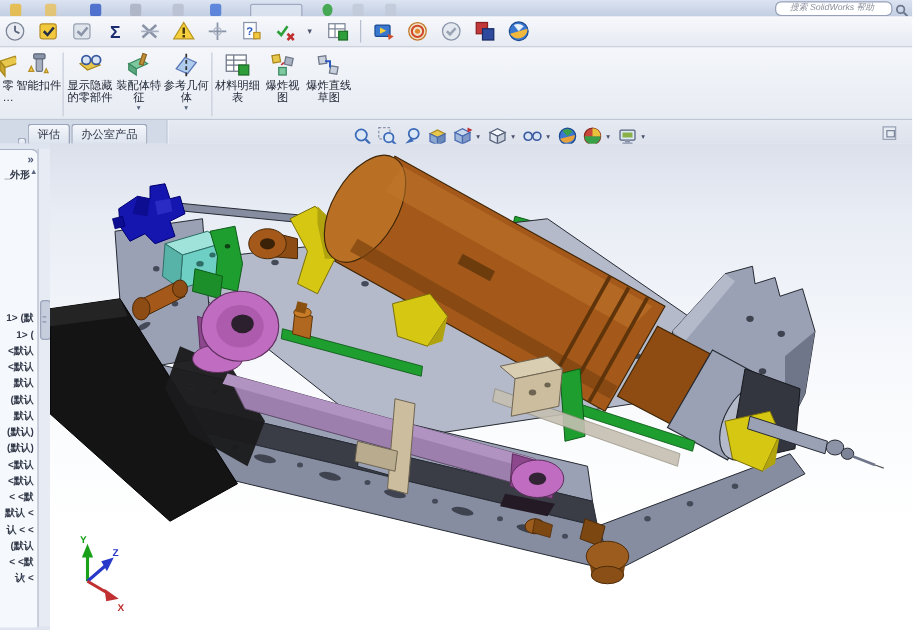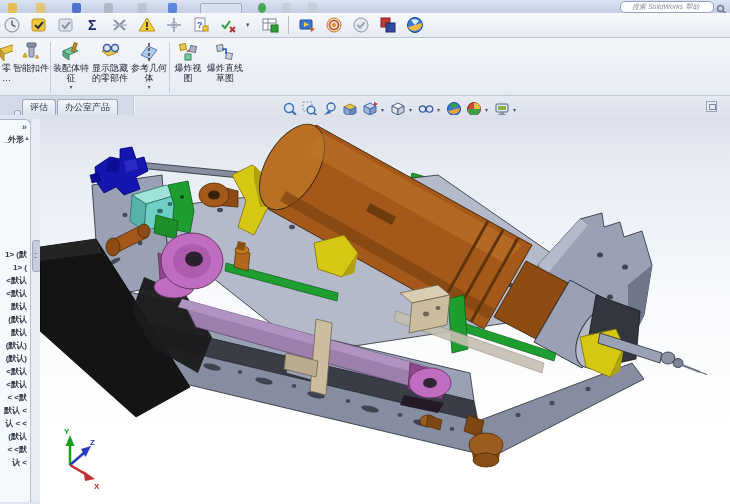--- a/index.html
+++ b/index.html
@@ -218,47 +218,57 @@
     <div class="rbtn w36">
       <svg class="ricon" viewBox="0 0 22 22">
           <rect x="9" y="4" width="5" height="12" rx="1" fill="#aab2c2" stroke="#6e7688"></rect>
           <rect x="7" y="2" width="9" height="4" rx="1" fill="#8a94a8" stroke="#5e6678"></rect>
           <polygon points="5,12 7,16 3,16" fill="#f2c83c" stroke="#b8902a"></polygon>
           <polygon points="17,14 18.5,17 15.5,17" fill="#f2c83c" stroke="#b8902a"></polygon>
         </svg>
       <div class="rlabel">智能扣件</div>
     </div>
     <div class="rsep"></div>
-    <div class="rbtn w38">
-      <svg class="ricon" viewBox="0 0 22 22">
-          <polygon points="3,10 12,6 18,10 9,14" fill="#7ec8a0" stroke="#3a8a60"></polygon>
-          <polygon points="3,10 9,14 9,19 3,15" fill="#5aa880" stroke="#3a8a60"></polygon>
-          <rect x="13" y="2" width="3" height="9" fill="#c09038" stroke="#8a6420" transform="rotate(18 14.5 6)"></rect>
-        </svg>
-      <div class="rlabel">装配体特征</div>
-      <div class="rcaret">▾</div>
-    </div>
     <div class="rbtn w40">
       <svg class="ricon" viewBox="0 0 22 22">
           <polygon points="3,10 13,6 19,11 9,15" fill="#e8c84c" stroke="#a8881c"></polygon>
           <circle cx="8" cy="7" r="3.5" fill="#d8e4f4" stroke="#3a58a0" stroke-width="1.4"></circle>
           <circle cx="16" cy="7" r="3.5" fill="#d8e4f4" stroke="#3a58a0" stroke-width="1.4"></circle>
           <line x1="11.5" y1="7" x2="12.5" y2="7" stroke="#3a58a0" stroke-width="1.4"></line>
         </svg>
       <div class="rlabel">显示隐藏的零部件</div>
     </div>
     <div class="rbtn w38">
       <svg class="ricon" viewBox="0 0 22 22">
+          <polygon points="3,10 12,6 18,10 9,14" fill="#7ec8a0" stroke="#3a8a60"></polygon>
+          <polygon points="3,10 9,14 9,19 3,15" fill="#5aa880" stroke="#3a8a60"></polygon>
+          <rect x="13" y="2" width="3" height="9" fill="#c09038" stroke="#8a6420" transform="rotate(18 14.5 6)"></rect>
+        </svg>
+      <div class="rlabel">装配体特征</div>
+      <div class="rcaret">▾</div>
+    </div>
+    <div class="rbtn w38">
+      <svg class="ricon" viewBox="0 0 22 22">
           <polygon points="3,14 10,5 19,9 12,18" fill="#a8c8ec" stroke="#4a6ab0" opacity="0.9"></polygon>
           <line x1="11" y1="2" x2="11" y2="20" stroke="#333" stroke-width="1.4" stroke-dasharray="3 2"></line>
         </svg>
       <div class="rlabel">参考几何体</div>
       <div class="rcaret">▾</div>
     </div>
     <div class="rsep"></div>
+    <div class="rbtn w38">
+      <svg class="ricon" viewBox="0 0 22 22">
+          <rect x="2" y="3" width="16" height="13" fill="#fff" stroke="#6e7688"></rect>
+          <line x1="2" y1="7" x2="18" y2="7" stroke="#6e7688"></line>
+          <line x1="2" y1="11" x2="18" y2="11" stroke="#6e7688"></line>
+          <line x1="8" y1="3" x2="8" y2="16" stroke="#6e7688"></line>
+          <rect x="12" y="11" width="8" height="8" fill="#2e9e3a" stroke="#1c6e28"></rect>
+        </svg>
+      <div class="rlabel">材料明细表</div>
+    </div>
     <div class="rbtn w34">
       <svg class="ricon" viewBox="0 0 22 22">
           <rect x="3" y="3" width="6" height="6" fill="#e8c84c" stroke="#a8881c" transform="rotate(-10 6 6)"></rect>
           <rect x="13" y="5" width="6" height="6" fill="#aab2c2" stroke="#6e7688" transform="rotate(12 16 8)"></rect>
           <rect x="8" y="13" width="6" height="6" fill="#7ec8a0" stroke="#3a8a60"></rect>
           <line x1="10" y1="11" x2="12" y2="9" stroke="#c03030" stroke-width="1.4"></line>
         </svg>
       <div class="rlabel">爆炸视图</div>
     </div>
     <div class="rbtn w40">

